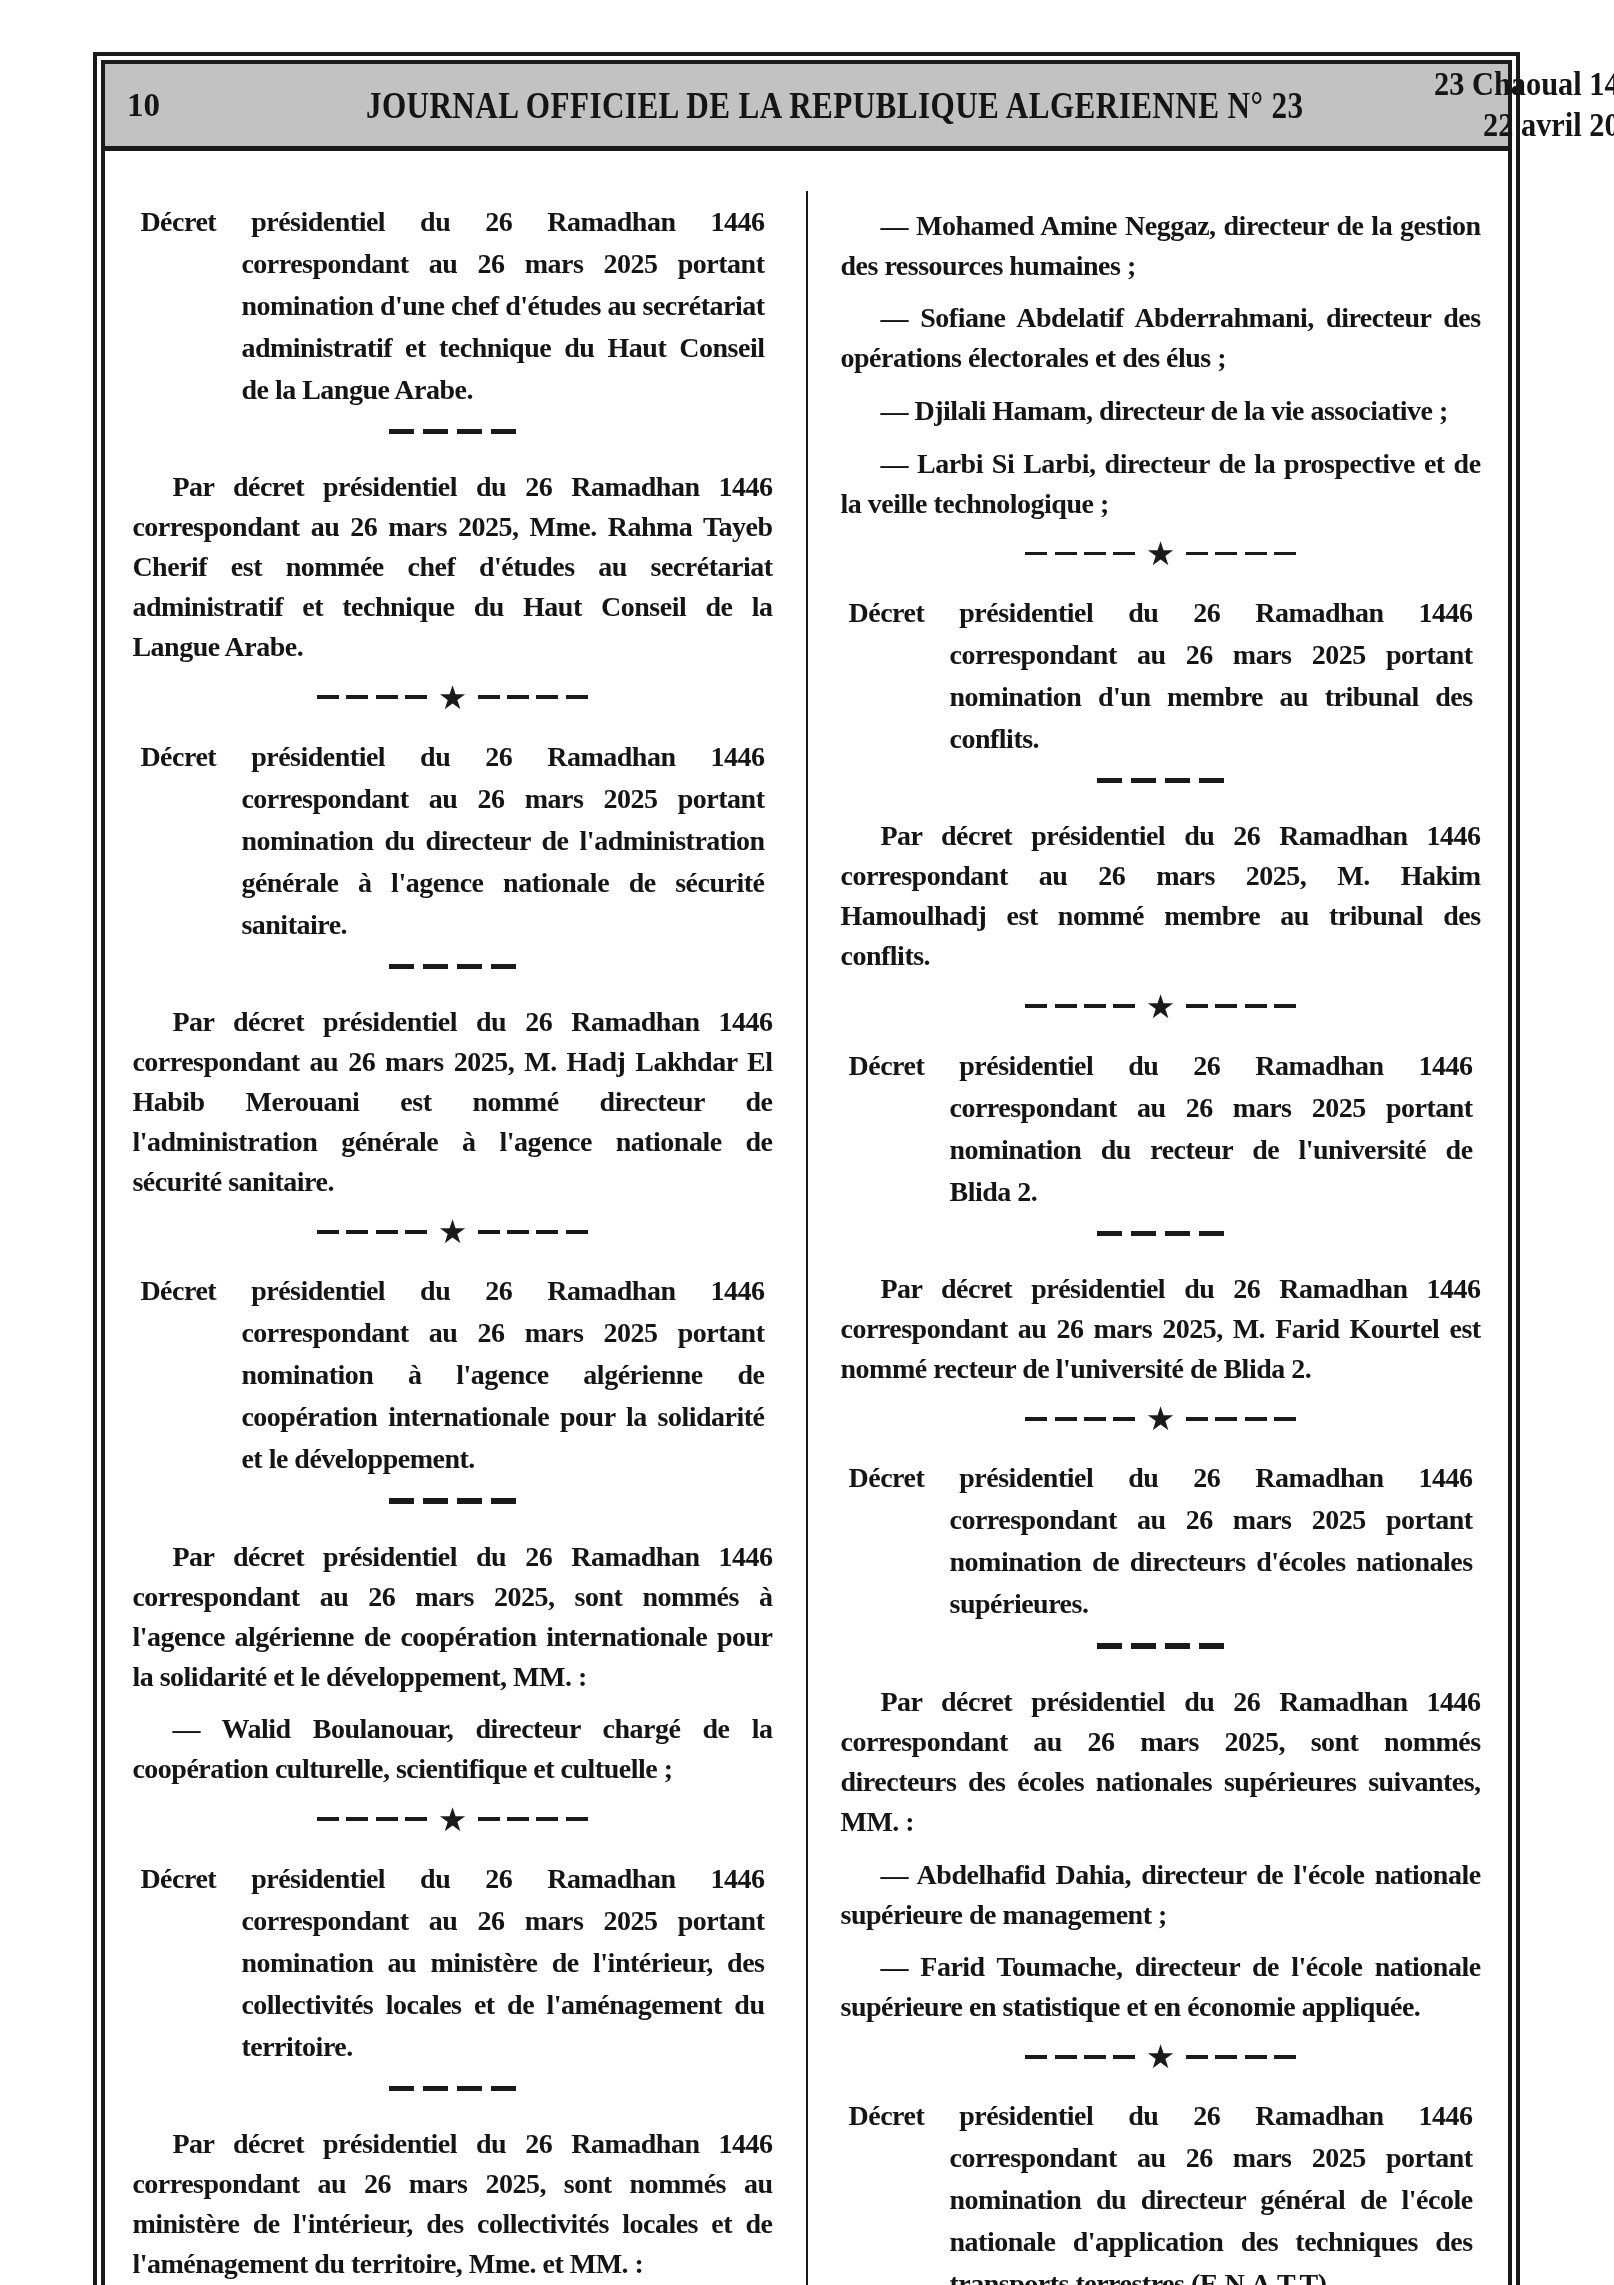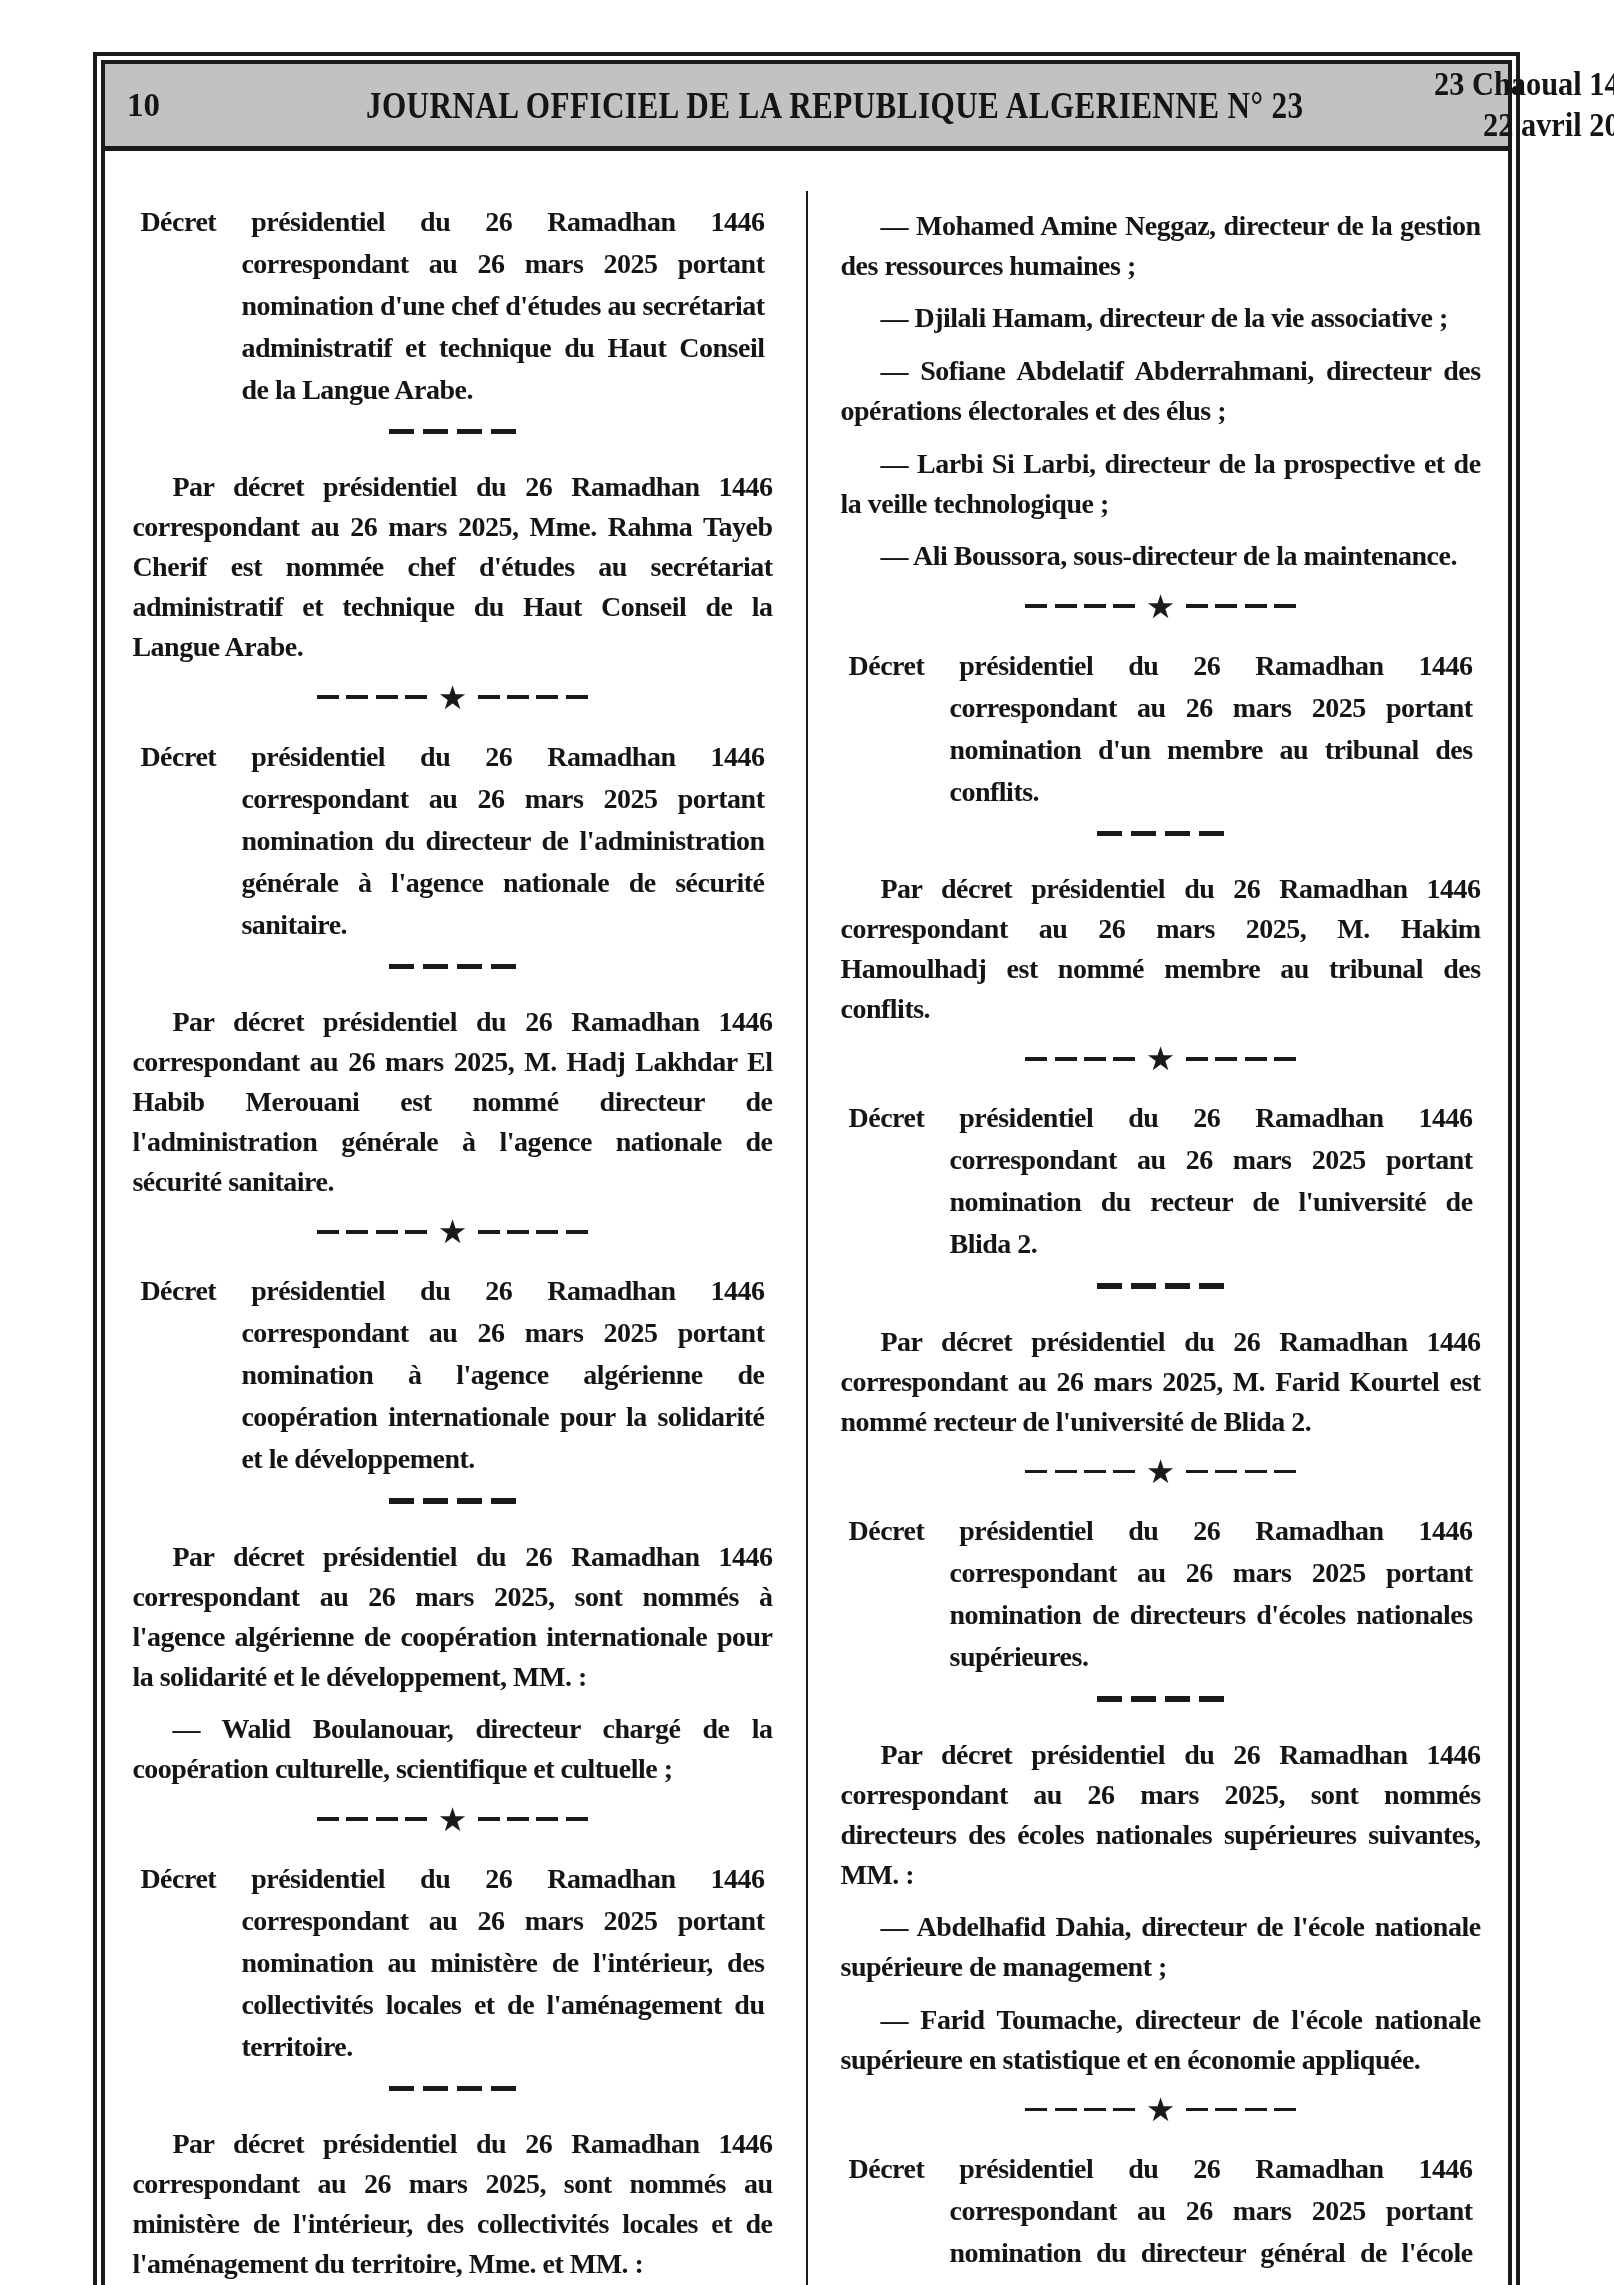--- a/index.html
+++ b/index.html
@@ -158,24 +158,23 @@
         <div class="sep-dash">
           <i class="dash"></i>
           <i class="dash"></i>
           <i class="dash"></i>
           <i class="dash"></i>
         </div>
         <p class="blk-para">Par décret présidentiel du 26 Ramadhan 1446 correspondant au 26 mars 2025, sont nommés au ministère de l'intérieur, des collectivités locales et de l'aménagement du territoire, Mme. et MM. :</p>
       </section>
     <section class="column column-right" id="col-right">
         <p class="blk-item">— Mohamed Amine Neggaz, directeur de la gestion des ressources humaines ;</p>
+        <p class="blk-item">— Sofiane Abdelatif Abderrahmani, directeur des opérations électorales et des élus ;</p>
         <p class="blk-item">— Djilali Hamam, directeur de la vie associative ;</p>
-        <p class="blk-item">— Sofiane Abdelatif Abderrahmani, directeur des opérations électorales et des élus ;</p>
         <p class="blk-item">— Larbi Si Larbi, directeur de la prospective et de la veille technologique ;</p>
-        <p class="blk-item">— Ali Boussora, sous-directeur de la maintenance.</p>
         <div class="sep-star">
           <i class="dash"></i>
           <i class="dash"></i>
           <i class="dash"></i>
           <i class="dash"></i>
           <span class="star">★</span>
           <i class="dash"></i>
           <i class="dash"></i>
           <i class="dash"></i>
           <i class="dash"></i>

